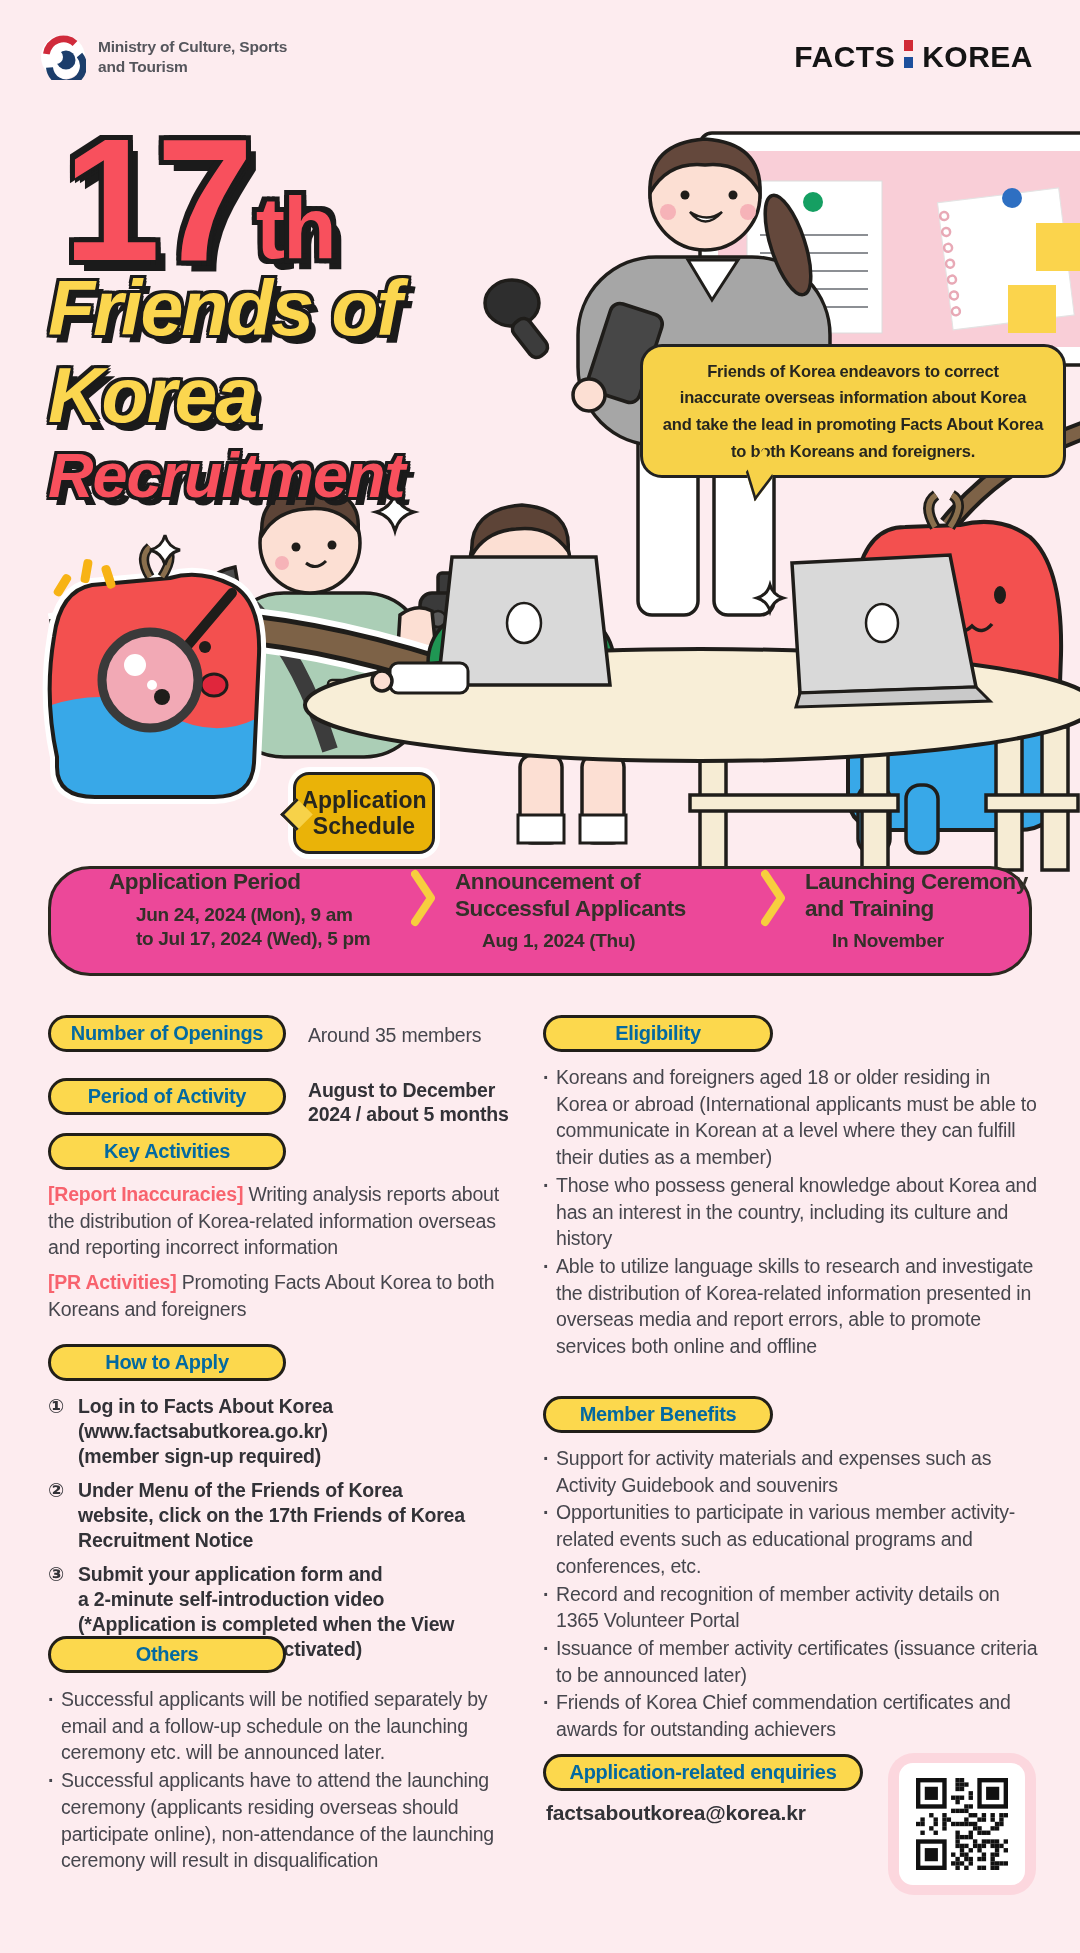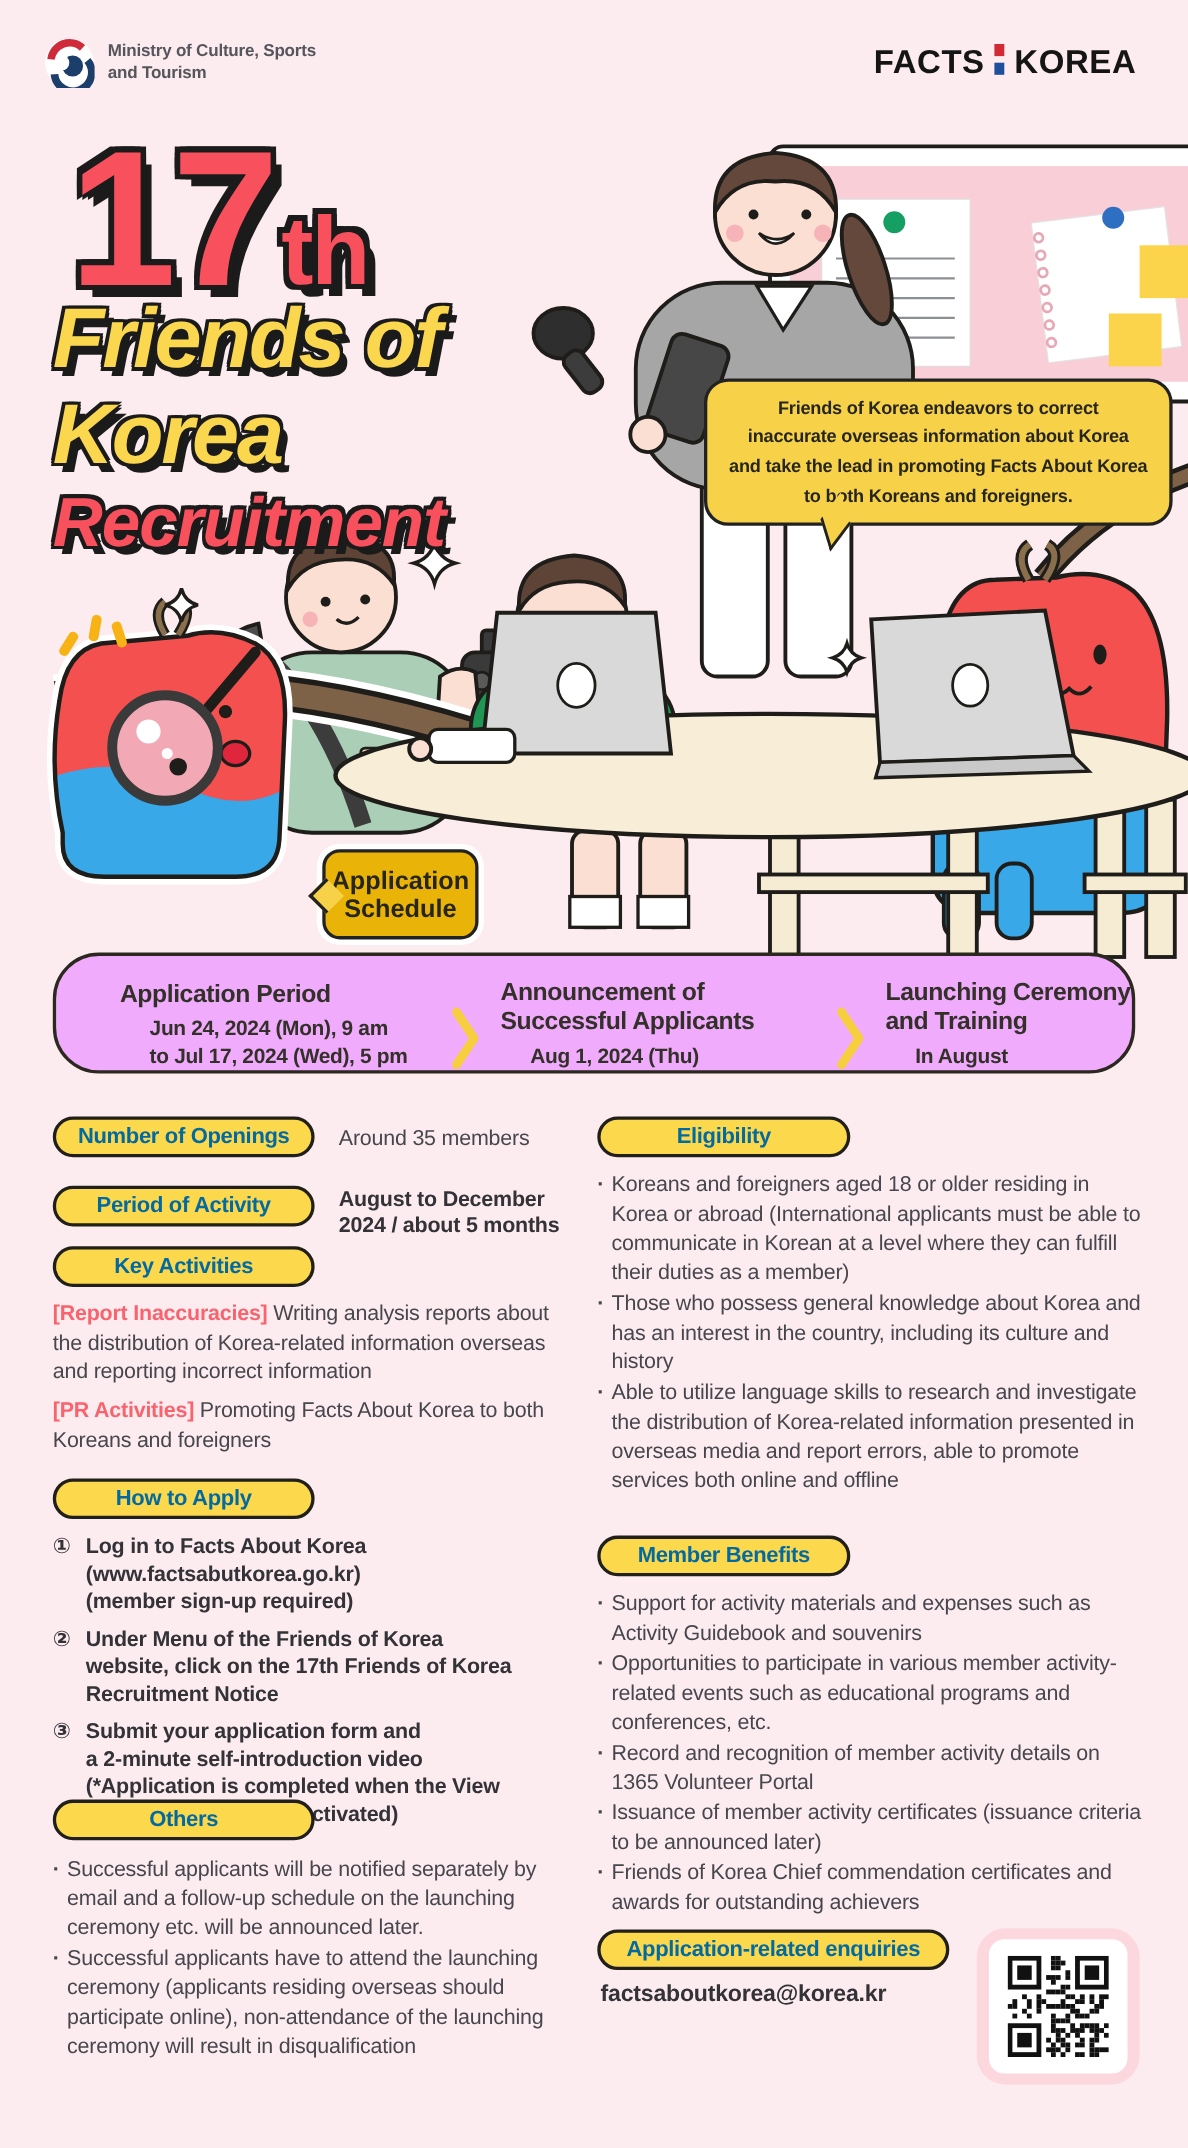--- a/index.html
+++ b/index.html
@@ -42,22 +42,22 @@
     border-right:3.5px solid #222;border-bottom:3.5px solid #222;transform:rotate(55deg) skew(18deg,18deg);}
 
   .sched-tag{position:absolute;left:293px;top:772px;width:136px;height:76px;background:#eab308;
     border:3px solid #222;border-radius:16px;box-shadow:0 0 0 5px rgba(255,255,255,0.95);
     display:flex;align-items:center;justify-content:center;}
   .sched-tag .txt{font-size:23px;font-weight:800;color:#26261f;text-align:center;line-height:1.15;white-space:pre-line;}
   .sched-tag .tail{position:absolute;left:-11px;top:28px;width:20px;height:20px;background:#f7d249;
     border-left:3px solid #222;border-bottom:3px solid #222;transform:rotate(45deg);}
 
   
-  .band{position:absolute;left:48px;top:866px;width:984px;height:110px;background:#f0abfc;
-    border:3px solid #2a281f;border-radius:42px;display:flex;align-items:flex-end;
+  .band{position:absolute;left:48px;top:866px;width:984px;height:110px;background:#ec4899;
+    border:3px solid #2a281f;border-radius:42px;display:flex;align-items:flex-start;
     padding:0 30px 0 58px;box-sizing:border-box;}
   .band .col{display:flex;flex-direction:column;}
   .band .t{font-size:22.5px;font-weight:800;color:#333029;line-height:1.18;white-space:pre-line;letter-spacing:-0.4px;}
   .band .d{font-size:19px;font-weight:700;color:#333029;margin-top:7px;line-height:1.28;white-space:pre-line;letter-spacing:-0.3px;margin-left:27px;}
   .band .chev{margin:0 20px;flex:0 0 auto;}
 
   
   .pill{position:absolute;height:37px;background:#fcd84d;border:3px solid #211f19;border-radius:22px;
     display:flex;align-items:center;justify-content:center;font-size:20px;font-weight:800;color:#0369a1;
     box-sizing:border-box;letter-spacing:-0.3px;}
@@ -318,21 +318,21 @@
       <div class="t">Announcement of
 Successful Applicants</div>
       <div class="d">Aug 1, 2024 (Thu)</div>
     </div>
     <svg class="chev" width="24" height="58" viewBox="0 0 24 58">
       <polyline points="4,5 20,29 4,53" stroke="#f7ce3e" stroke-width="8" fill="none" stroke-linecap="round" stroke-linejoin="round"></polyline>
     </svg>
     <div class="col" style="flex:0 0 240px;">
       <div class="t">Launching Ceremony
 and Training</div>
-      <div class="d">In August</div>
+      <div class="d">In November</div>
     </div>
   </div>
 
   <div class="pill" style="left:48px;top:1015px;width:238px;">
     <span>Number of Openings</span>
   </div>
   <div class="body-txt" style="left:308px;top:1022px;">Around 35 members</div>
 
   <div class="pill" style="left:48px;top:1078px;width:238px;">
     <span>Period of Activity</span>

